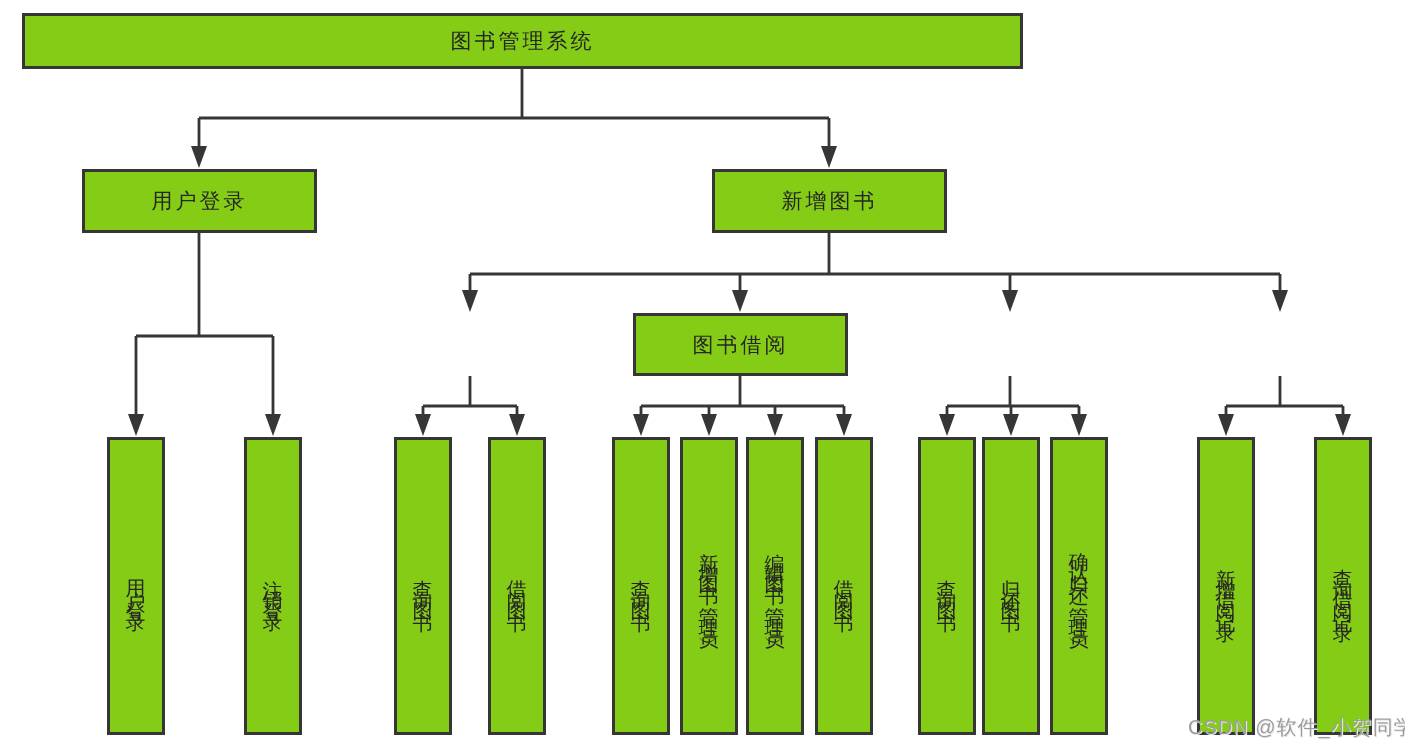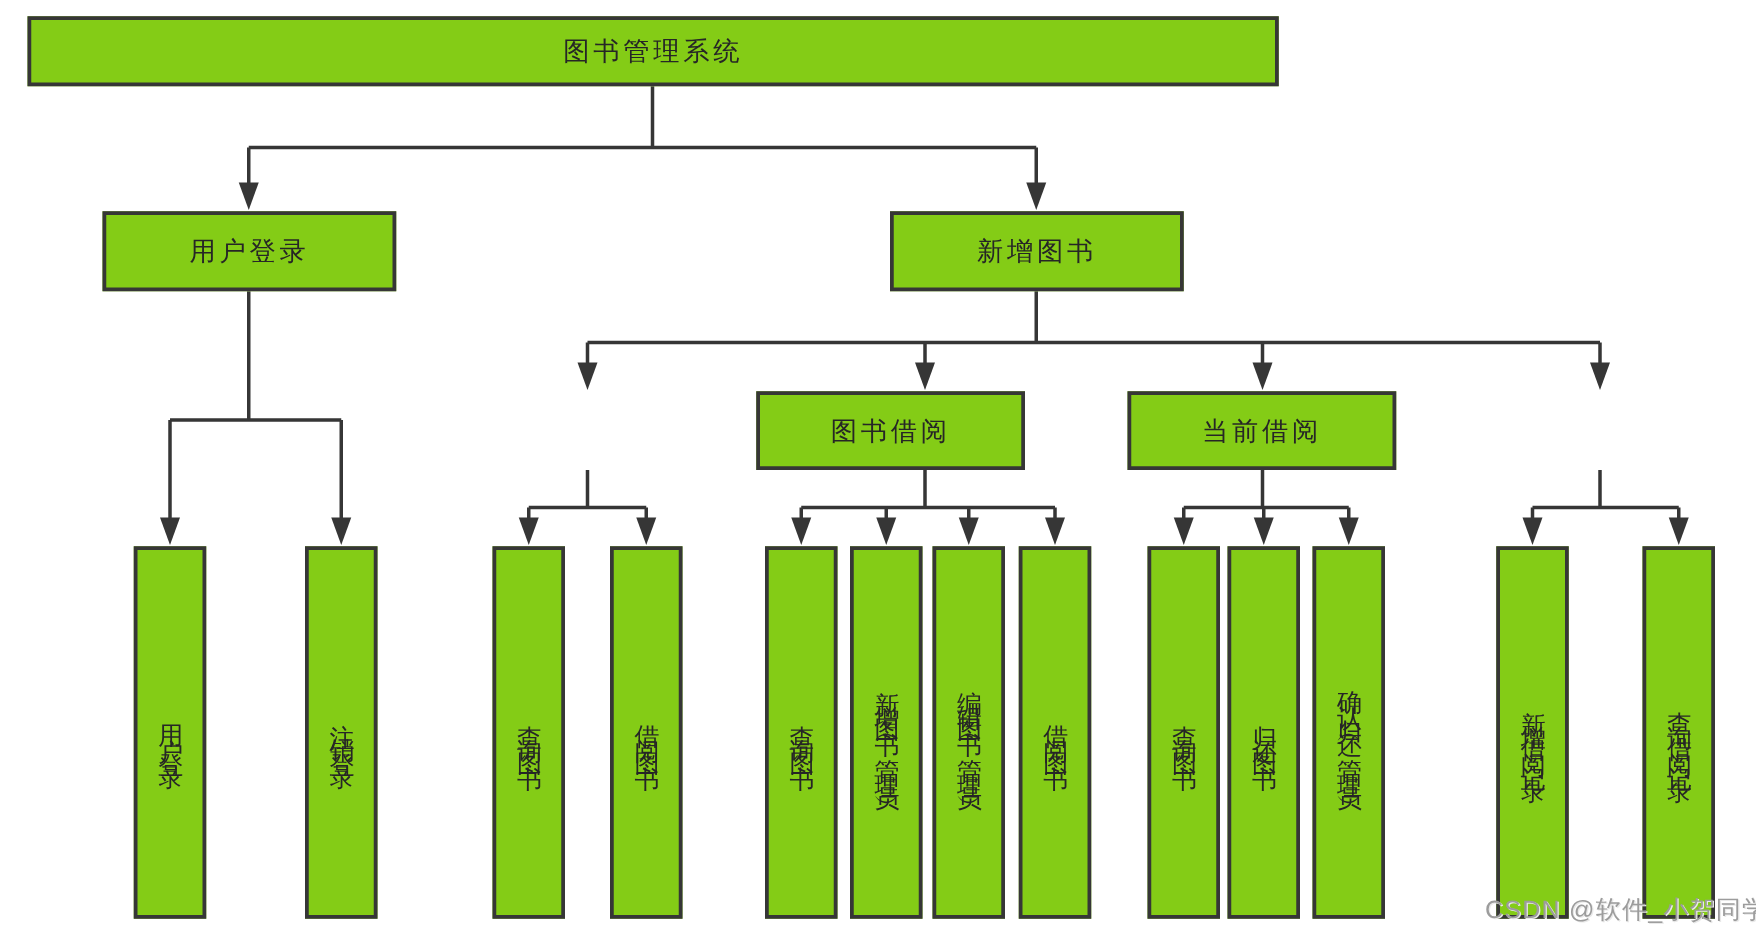--- a/index.html
+++ b/index.html
@@ -97,22 +97,21 @@
       <polygon points="1218,414 1234,414 1226,436" stroke="none"></polygon>
       <polygon points="1335,414 1351,414 1343,436" stroke="none"></polygon>
     </g>
   </svg>
 
   <div class="box box-h box-root">图书管理系统</div>
 
   <div class="box box-h lvl2" style="left:82px;">用户登录</div>
   <div class="box box-h lvl2" style="left:712px;">新增图书</div>
 
-  <div class="box box-h lvl3" style="left:605px;">图书借阅</div>
-  <div class="box box-h lvl3" style="left:902px;">当前借阅</div>
+  <div class="box box-h lvl3" style="left:633px;">图书借阅</div>
 
   <div class="box leaf" style="left:107px;">
     <span class="vtext">用户登录</span>
   </div>
   <div class="box leaf" style="left:244px;">
     <span class="vtext">注销登录</span>
   </div>
 
   <div class="box leaf" style="left:394px;">
     <span class="vtext">查询图书</span>

